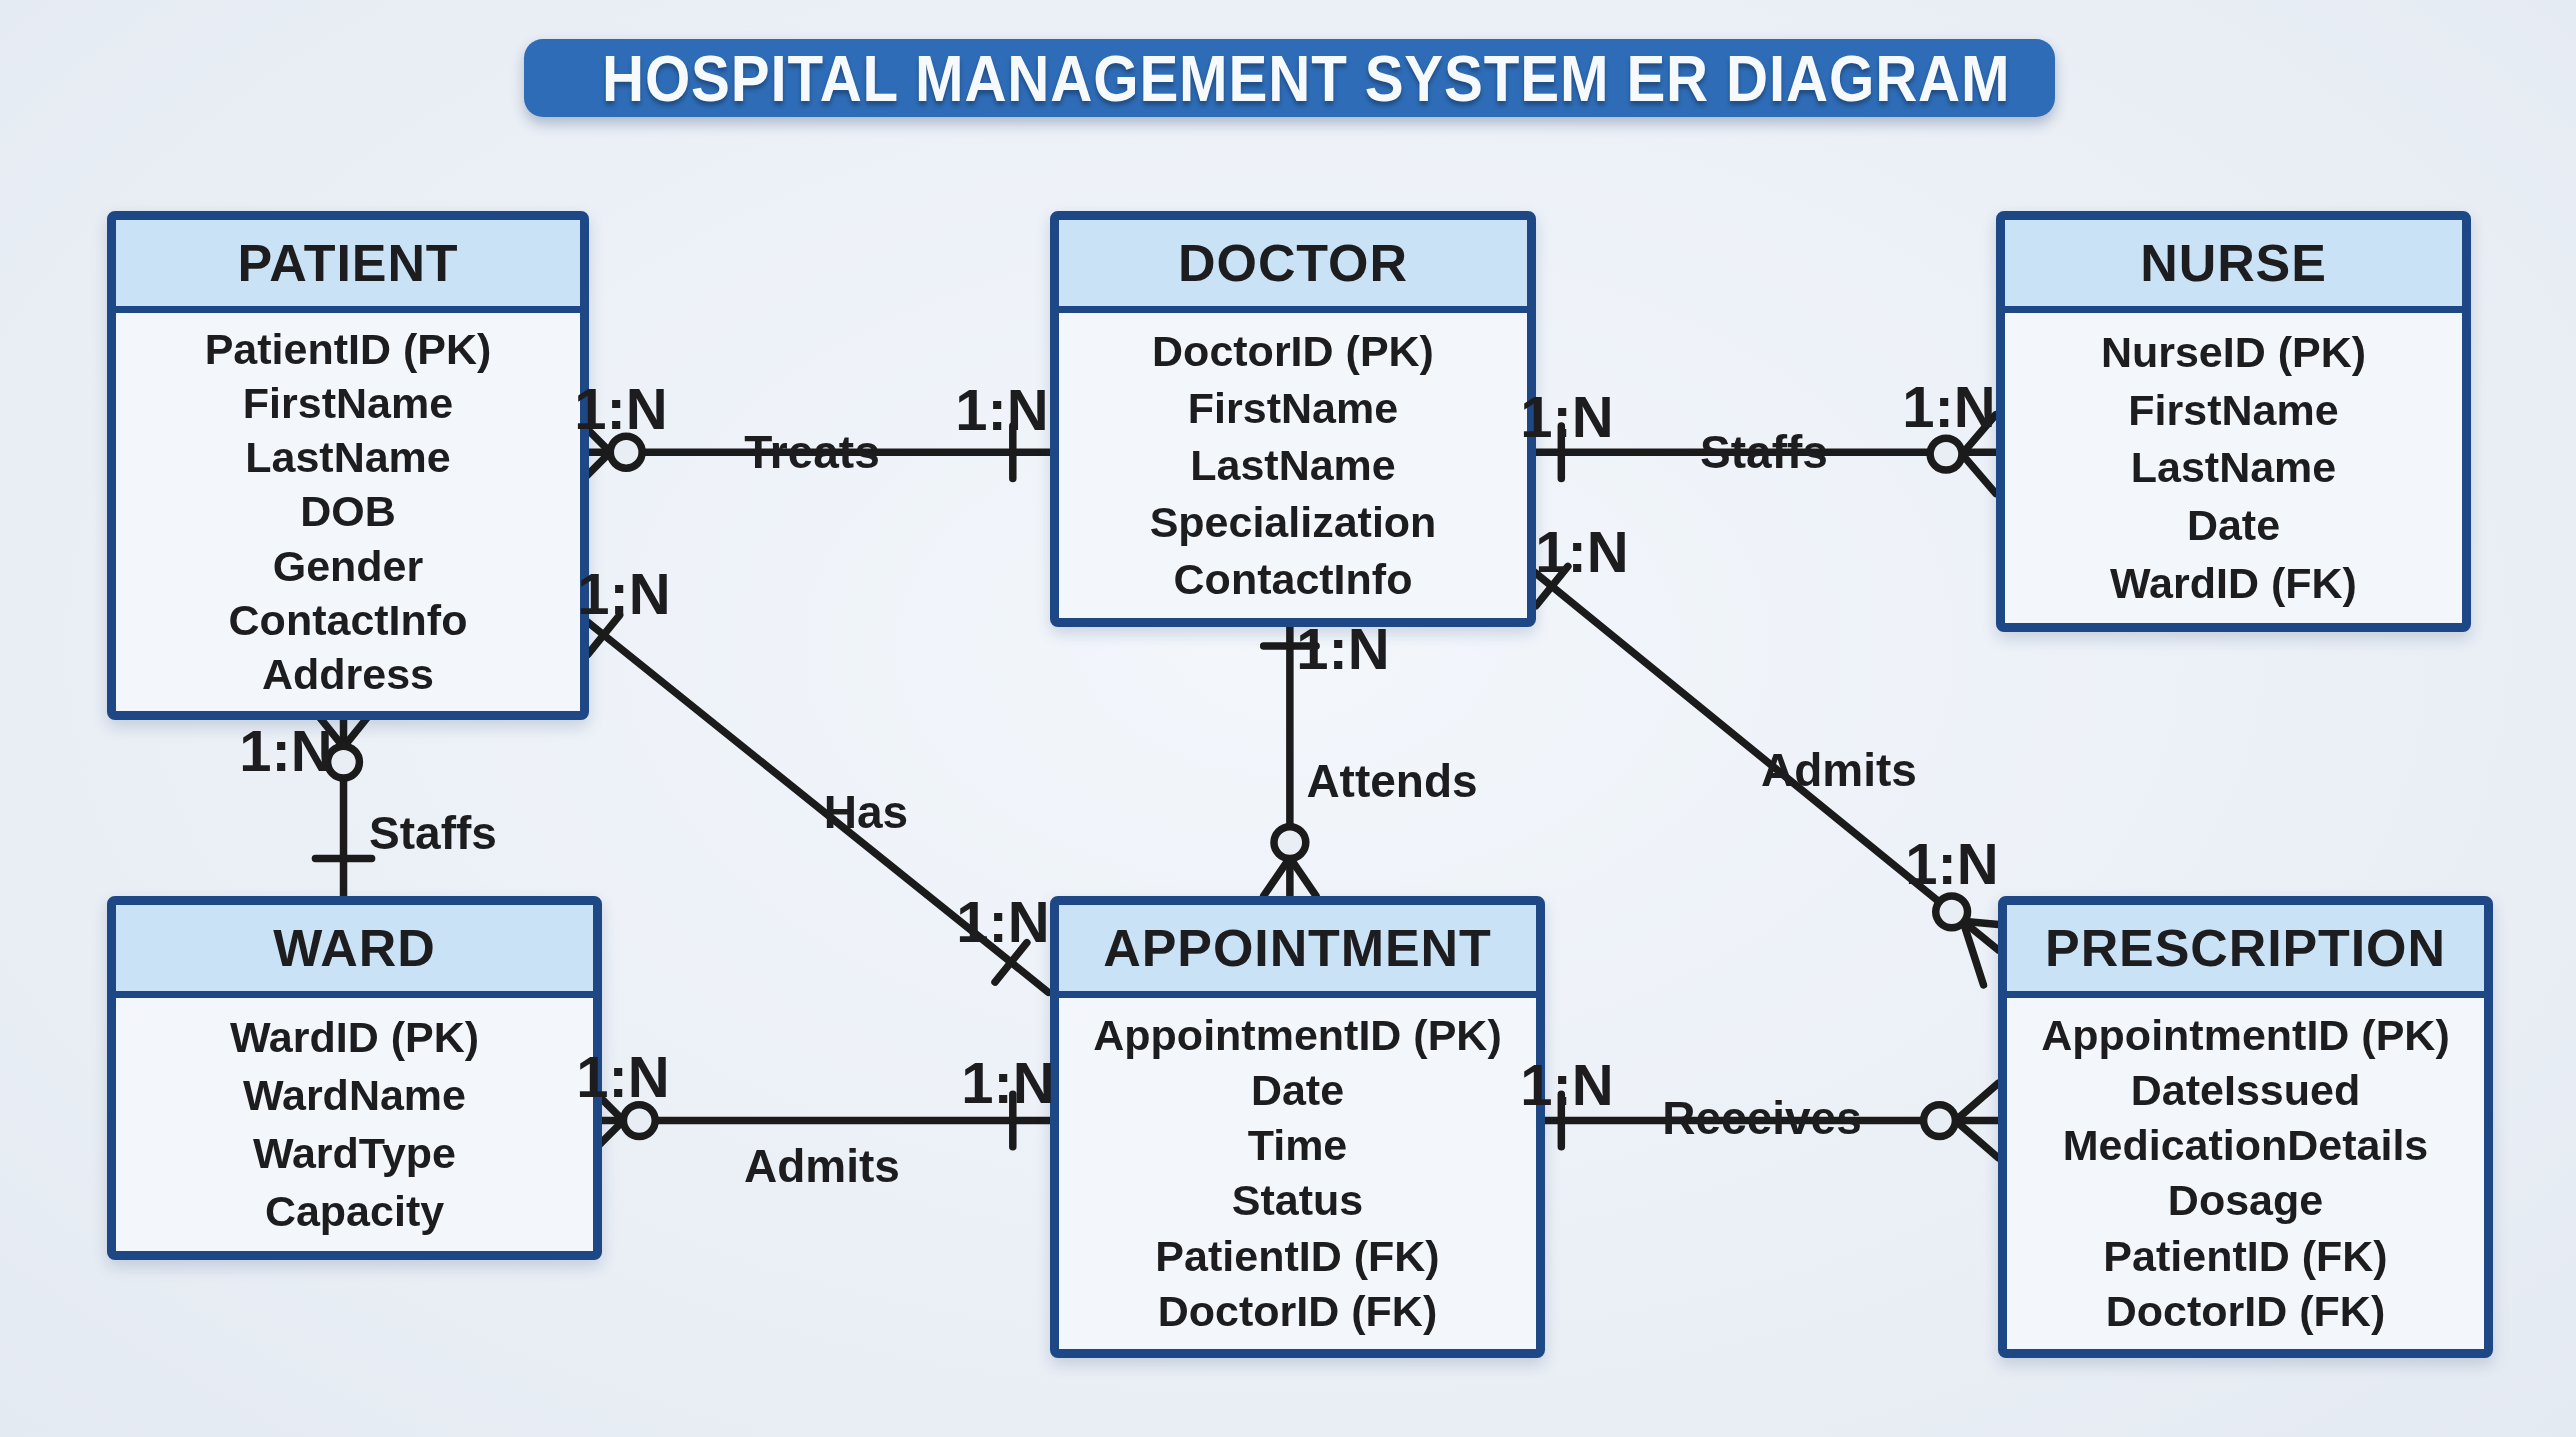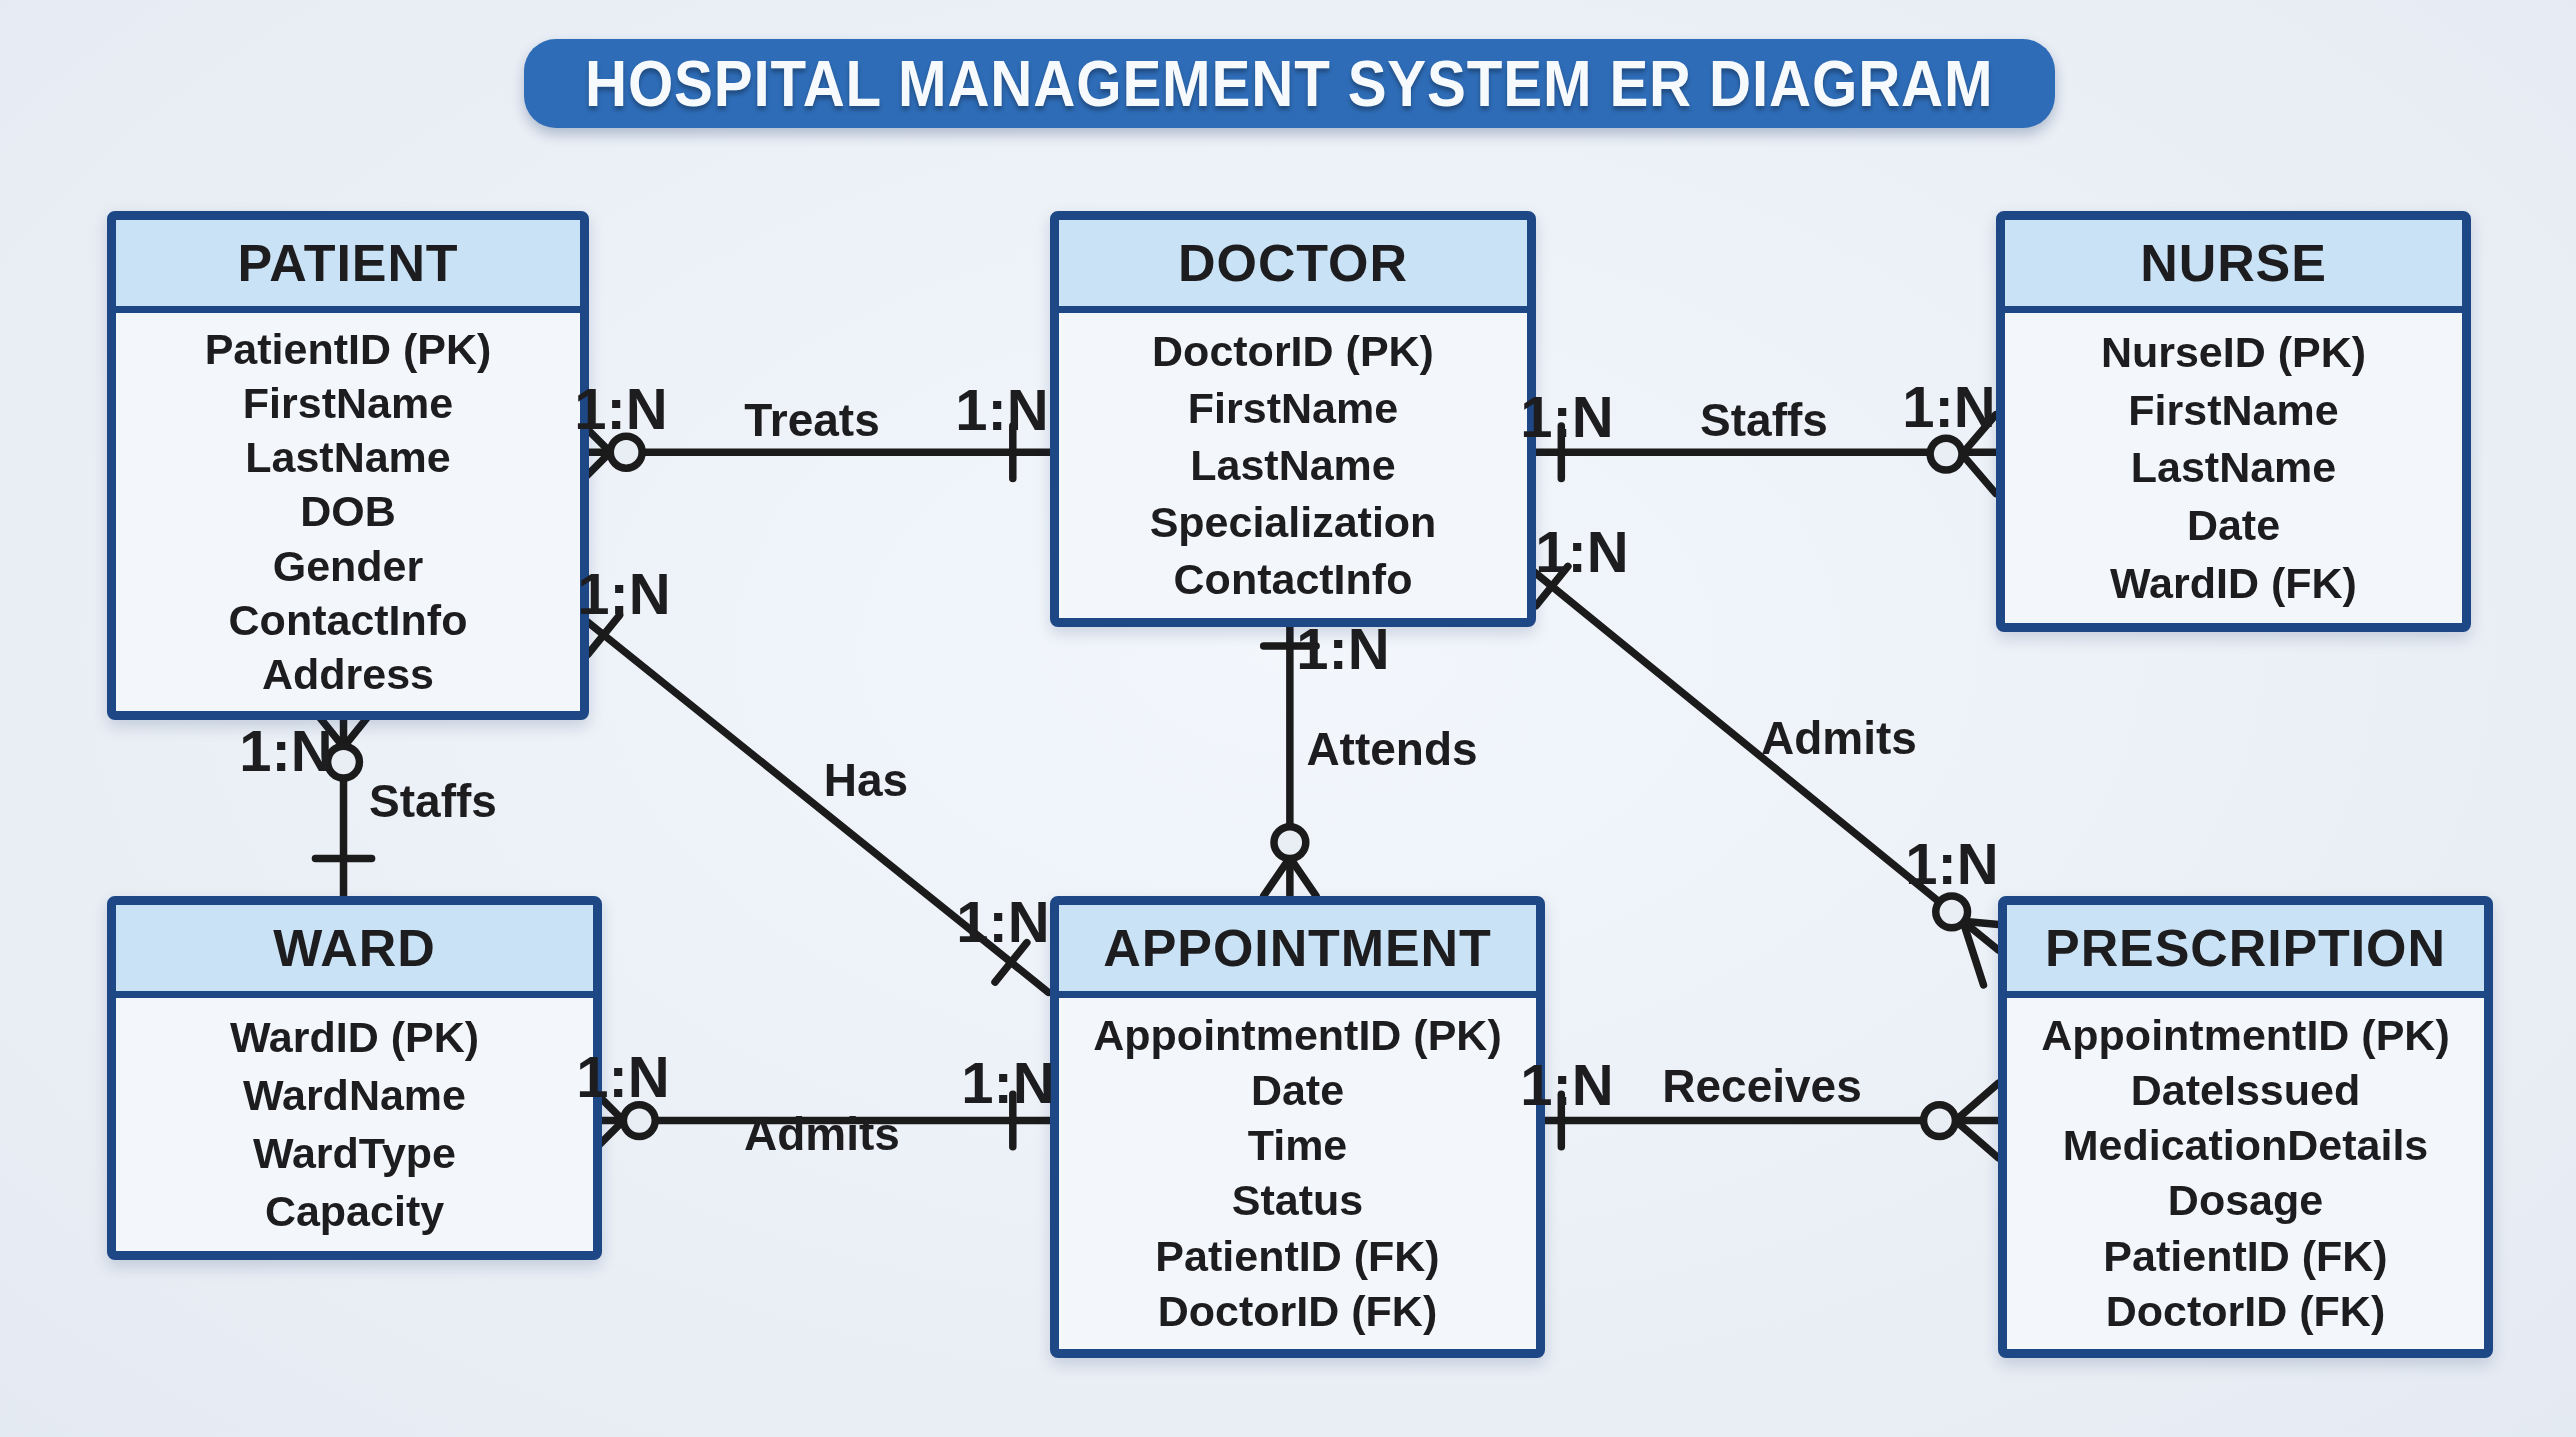--- a/index.html
+++ b/index.html
@@ -14,23 +14,23 @@
   }
   html,body{margin:0;padding:0;}
   body{
     width:2576px;height:1438px;overflow:hidden;
     font-family:"Liberation Sans", sans-serif;
     background:radial-gradient(ellipse at 50% 45%, #f3f7fc 0%, var(--bg) 72%, #e4eaf2 100%);
   }
   .canvas{position:relative;width:2576px;height:1438px;}
 
   .title-banner{
-    position:absolute;left:524px;top:39px;width:1531px;height:89px;
-    background:var(--banner-bg);border-radius:32px;
-    display:flex;align-items:center;justify-content:center;
+    position:absolute;left:524px;top:39px;width:1531px;height:78px;
+    background:var(--banner-bg);border-radius:19px;
+    display:flex;align-items:center;justify-content:flex-end;
     box-shadow:0 6.6px 13px rgba(20,50,100,.28);
   }
   .title-banner span{
     color:var(--banner-text);font-size:62px;font-weight:800;letter-spacing:0.9px;
     white-space:nowrap;transform:scaleX(.94) scaleY(1.06);
     text-shadow:0 3.7px 4.7px rgba(0,0,0,.30);
   }
 
   svg.lines{position:absolute;left:0;top:0;width:2576px;height:1438px;}
   svg.lines *{stroke:var(--line);stroke-width:8;fill:none;stroke-linecap:round;}
@@ -50,21 +50,21 @@
   .entity-body{
     flex:1;display:flex;flex-direction:column;justify-content:space-evenly;align-items:center;
     padding:5.6px 7.5px;
   }
   .attr{font-size:43px;font-weight:700;color:var(--text);white-space:nowrap;line-height:1.1;}
 
   .rel-name,.card{
     position:absolute;transform:translate(-50%,-50%);
     color:var(--text);white-space:nowrap;
   }
-  .rel-name{font-size:46px;font-weight:700;}
+  .rel-name{font-size:46px;font-weight:700;margin-top:32px;}
   .card{font-size:58px;font-weight:800;}
 </style>
 </head>
 <body>
 
 <div class="canvas">
 
   <svg class="lines" viewBox="0 0 2752 1536">
 
     <g>

